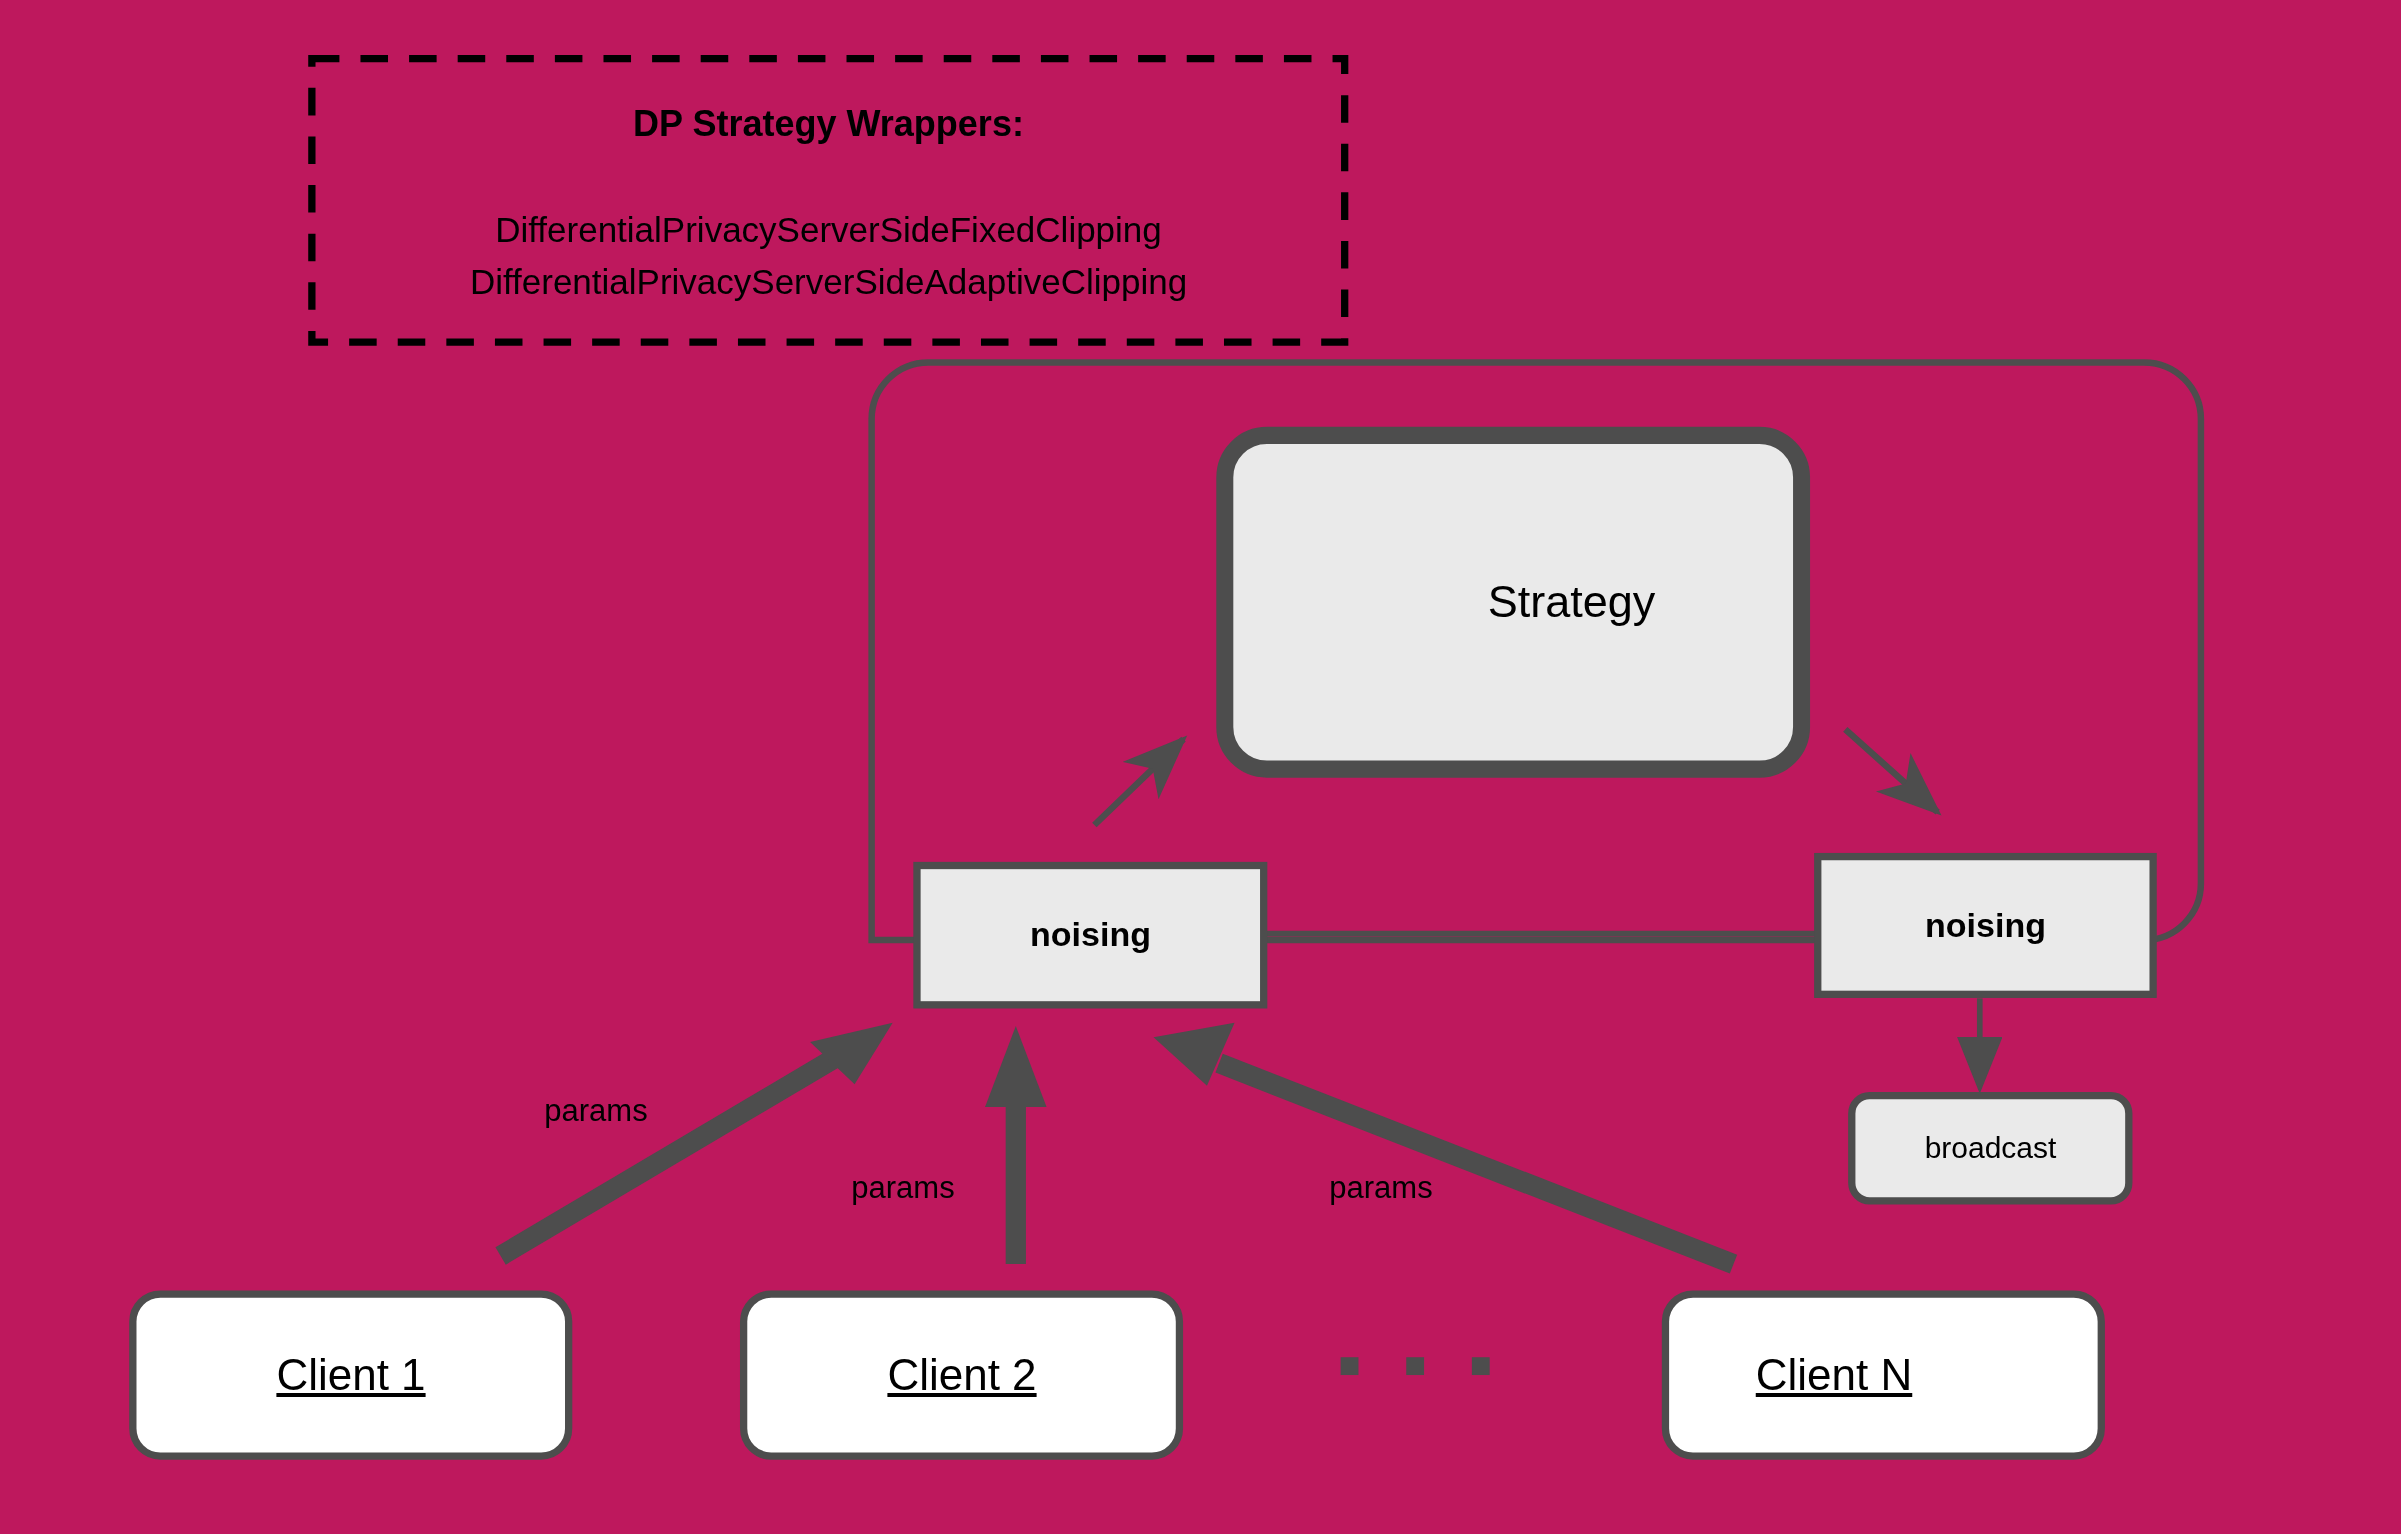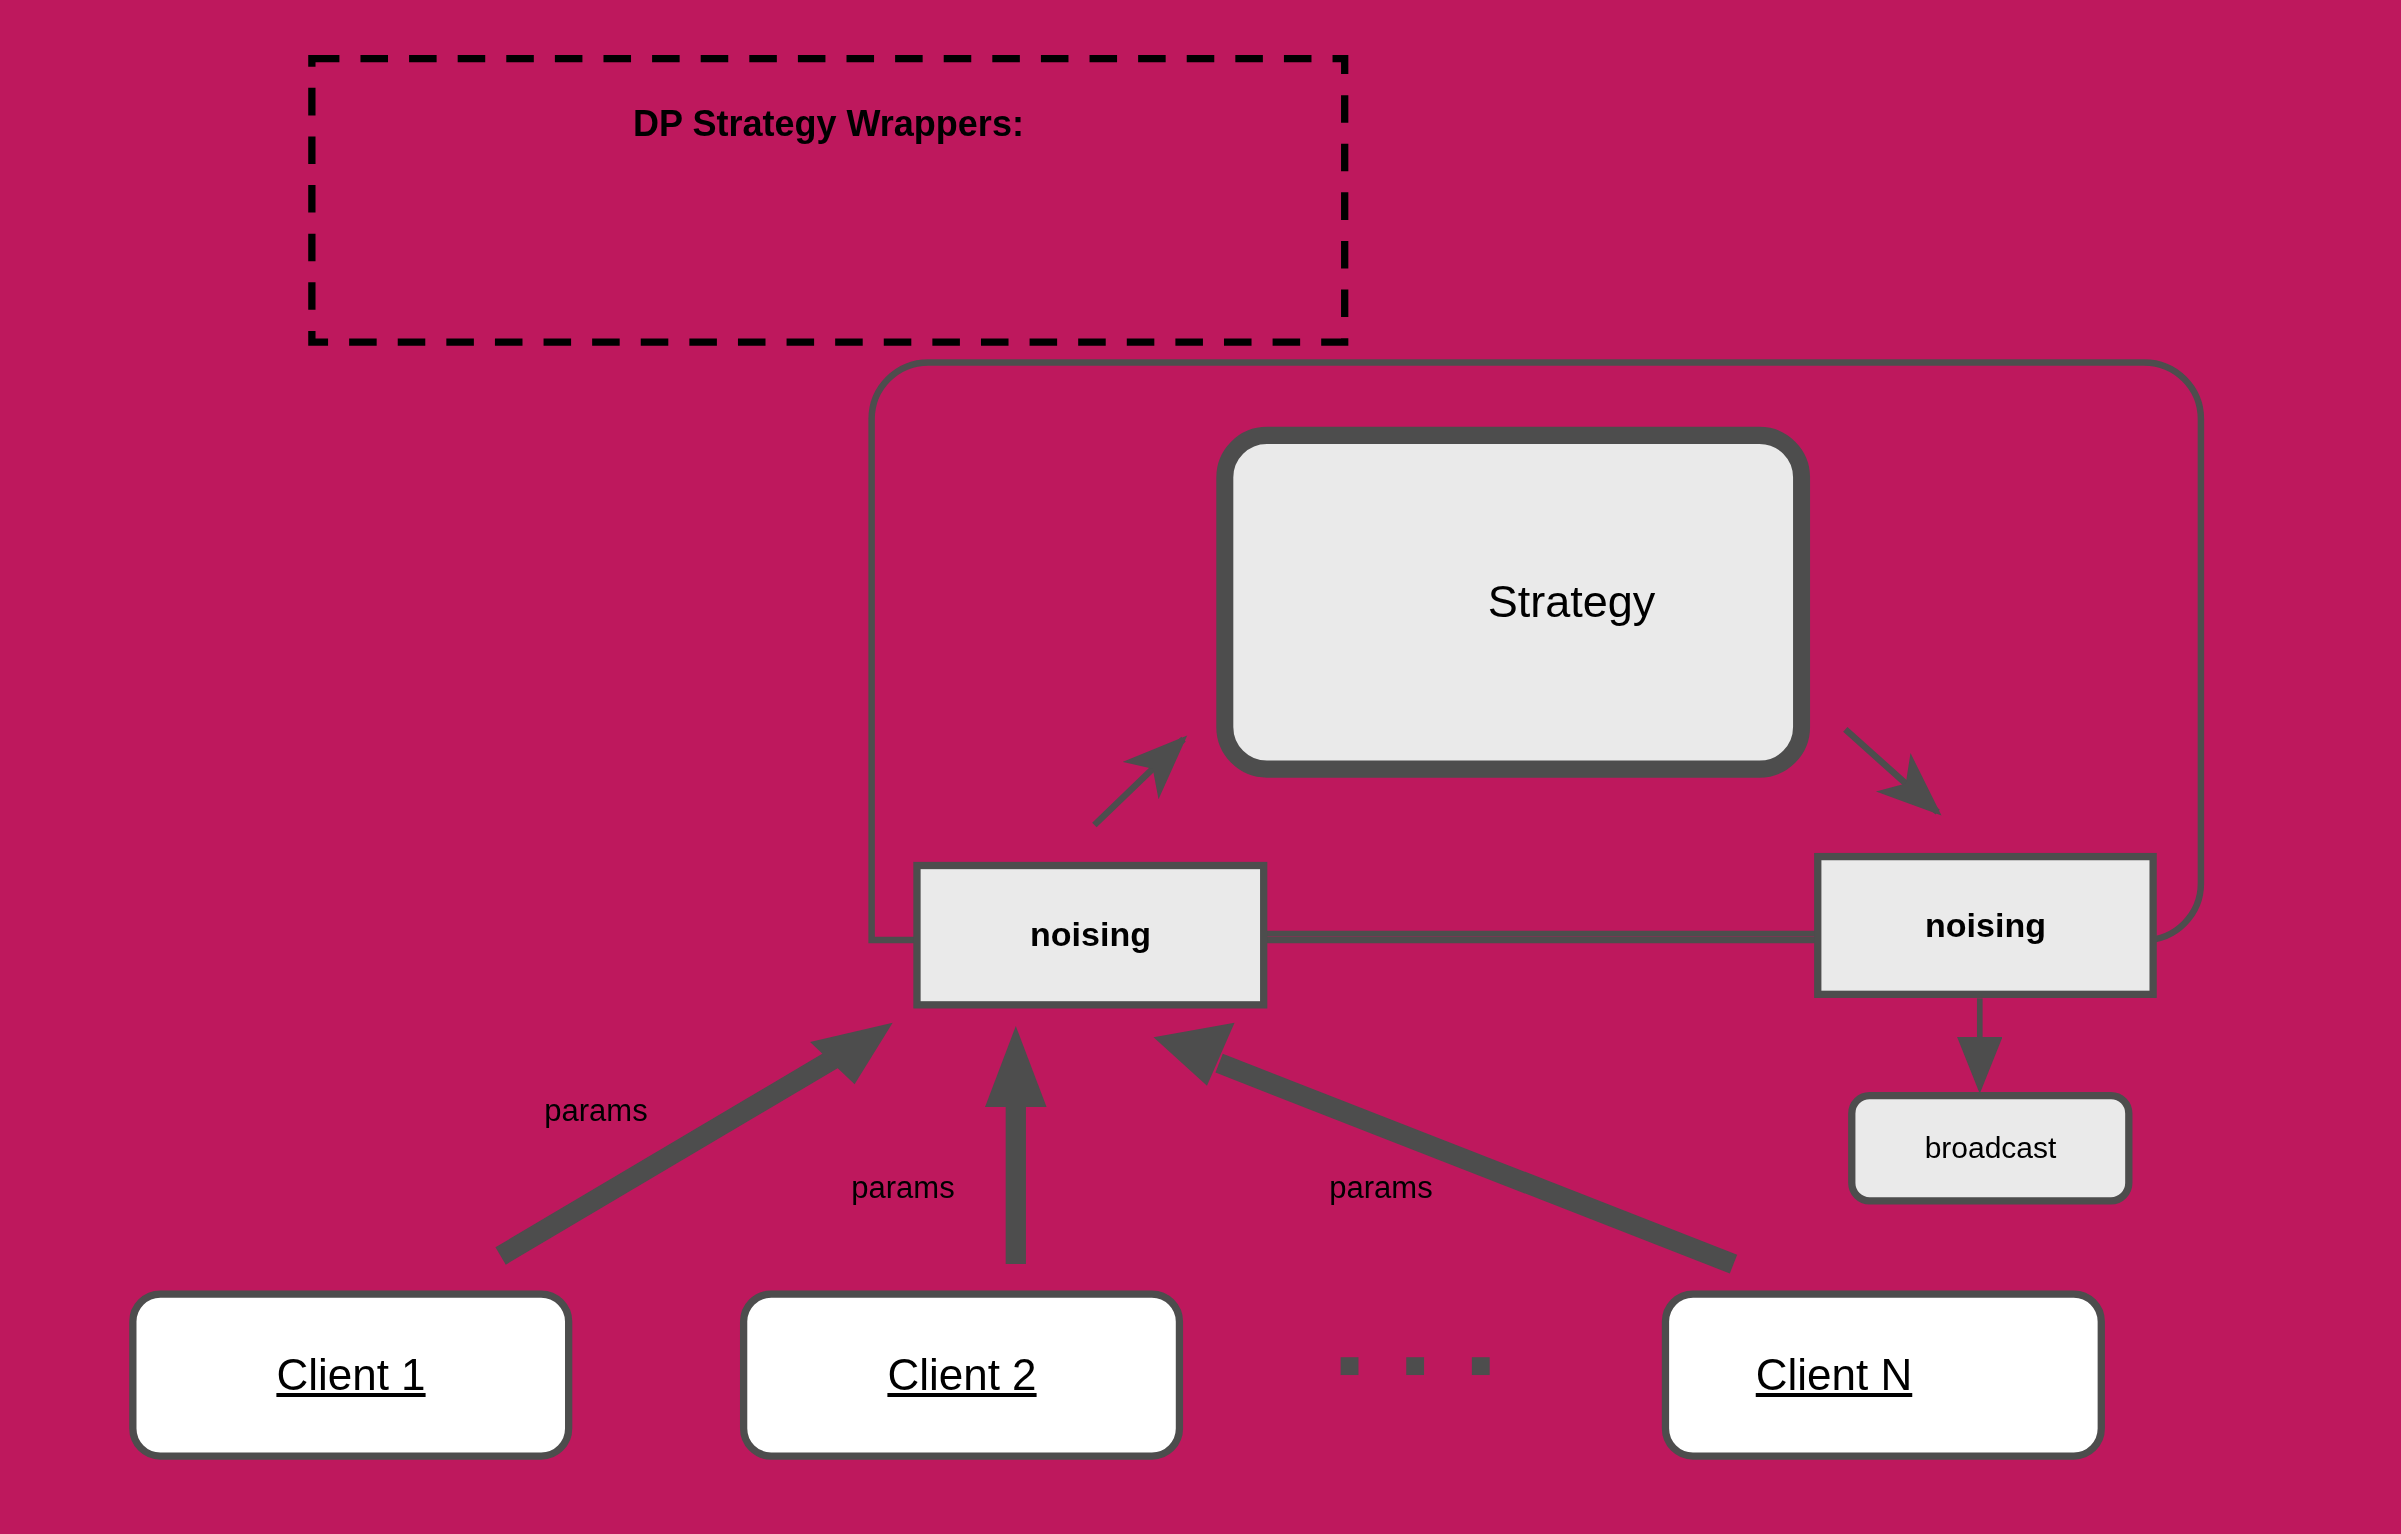--- a/index.html
+++ b/index.html
@@ -111,21 +111,23 @@
 
     <g>
       <rect x="1655" y="1675" width="22" height="22" fill="#4D4D4D"></rect>
       <rect x="1736" y="1675" width="22" height="22" fill="#4D4D4D"></rect>
       <rect x="1817" y="1675" width="22" height="22" fill="#4D4D4D"></rect>
     </g>
   </svg>
 
   <div class="node-label wrapper-title" style="left:312px; top:101px; width:1033px; height:45px;">DP Strategy Wrappers:</div>
 
+  <div class="node-label wrapper-line" style="left:312px; top:209px; width:1033px; height:42px;">DifferentialPrivacyServerSideFixedClipping</div>
 
+  <div class="node-label wrapper-line" style="left:312px; top:261px; width:1033px; height:42px;">DifferentialPrivacyServerSideAdaptiveClipping</div>
 
   <div class="node-label strategy-text" style="left:1283px; top:435px; width:577px; height:334px;">Strategy</div>
 
   <div class="node-label bold-small" style="left:917px; top:865px; width:347px; height:139px;">noising</div>
 
   <div class="node-label bold-small" style="left:1818px; top:856px; width:335px; height:138px;">noising</div>
 
   <div class="node-label broadcast-text" style="left:1852px; top:1095px; width:277px; height:105px;">broadcast</div>
 
   <div class="node-label edge-label" style="left:519px; top:1090px; width:154px; height:41px;">params</div>

